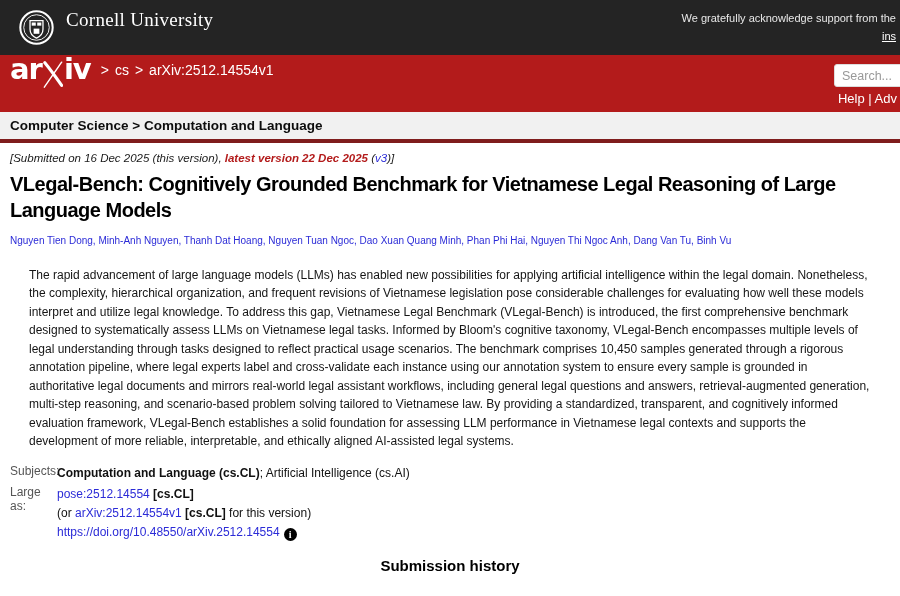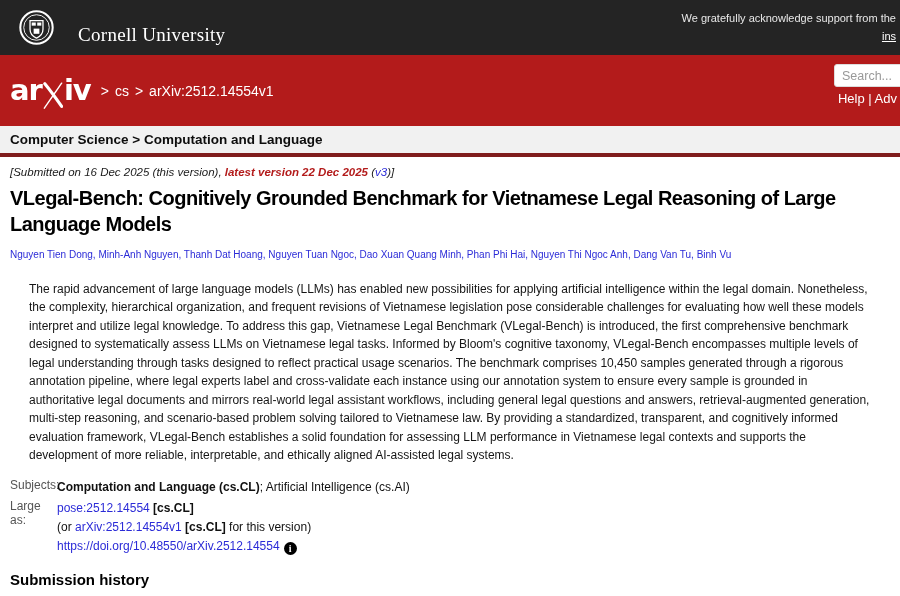--- a/index.html
+++ b/index.html
@@ -15,29 +15,29 @@
     font-family:"Liberation Sans",sans-serif;color:#111;
   }
   a{cursor:pointer;}
 
   
   .cornell-bar{
     height:55px;background:var(--banner-black);
     display:flex;justify-content:space-between;align-items:center;
     padding:0 2px 0 18px;
   }
-  .cornell-left{display:flex;align-items:flex-end;gap:23px;color:#fff;text-decoration:none;}
+  .cornell-left{display:flex;align-items:flex-start;gap:11px;color:#fff;text-decoration:none;}
   .cornell-name{font-family:"Liberation Serif",serif;font-size:19px;letter-spacing:.3px;}
   .ack{color:#e8e8e8;font-size:11px;text-align:right;line-height:1.55;padding-right:2px;}
   .ack-link{color:#fff;text-decoration:underline;}
 
   
   .arxiv-bar{
-    height:71px;background:var(--arxiv-red);position:relative;
-    display:flex;align-items:center;padding-left:10px;overflow:hidden;
+    height:57px;background:var(--arxiv-red);position:relative;
+    display:flex;align-items:flex-start;padding-left:10px;overflow:hidden;
   }
   .logo-group{display:flex;align-items:center;color:#fff;}
   .logo{display:flex;align-items:center;}
   .logo-txt{
     font-family:"DejaVu Sans",sans-serif;font-weight:bold;font-size:29px;
     color:#fff;letter-spacing:-1px;line-height:1;
   }
   .logo-chi{margin:0 1px;transform:translateY(4px);}
   .breadcrumb{color:#fff;font-size:14px;margin-left:10px;display:flex;gap:6px;align-items:center;}
   .breadcrumb a{color:#fff;text-decoration:none;}
@@ -81,21 +81,21 @@
   .meta-value a{color:var(--link-blue);text-decoration:none;}
   .bold{font-weight:bold;}
   .info-icon{
     display:inline-block;width:13px;height:13px;border-radius:50%;
     background:#000;color:#fff;font-family:"Liberation Serif",serif;
     font-size:10px;font-weight:bold;line-height:13px;text-align:center;
     margin-left:4px;vertical-align:-2px;
   }
 
   .subhistory{margin-top:16px;}
-  .subhistory h2{font-size:15px;margin:0 0 24px;color:#000;}
+  .subhistory h2{font-size:15px;margin:0 0 24px;color:#000;text-align:center;}
 </style>
 </head>
 <body>
 
 <header class="cornell-bar">
   <a class="cornell-left">
     <span style="display:inline-flex;">
       <svg width="37" height="37" viewBox="0 0 40 40" fill="none" stroke="#fff">
         <circle cx="20" cy="20" r="17.5" stroke-width="2.2"></circle>
         <circle cx="20" cy="20" r="13.8" stroke-width="1"></circle>

